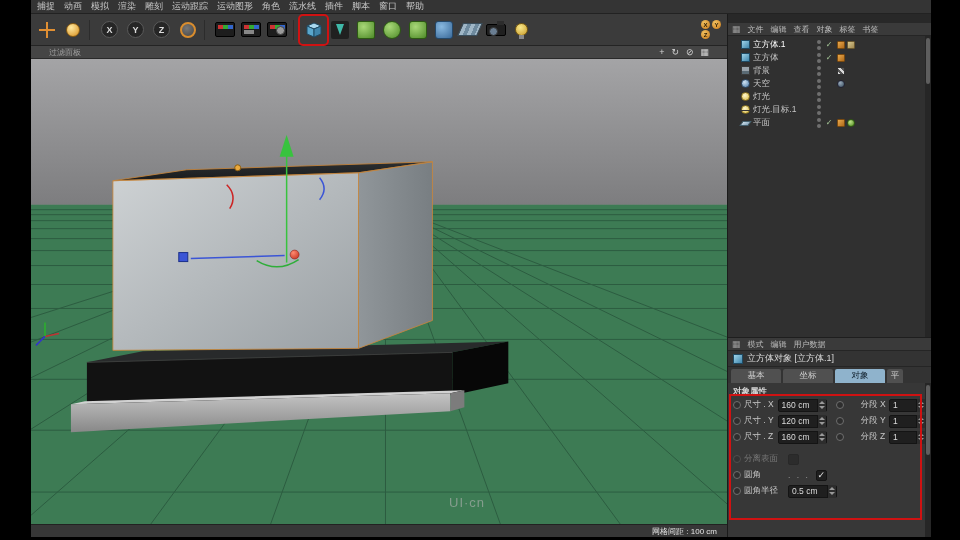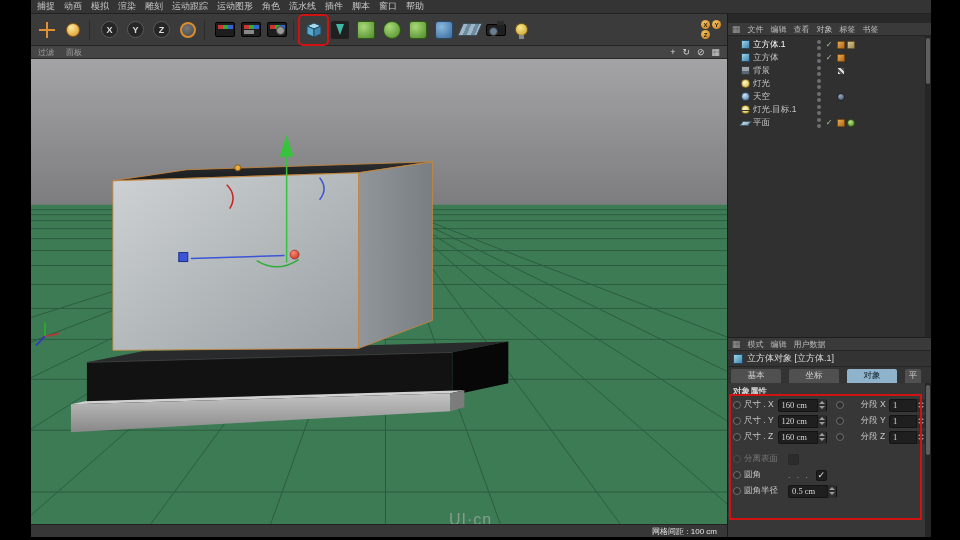--- a/index.html
+++ b/index.html
@@ -36,26 +36,26 @@
 .floor{width:20px;height:13px;background:repeating-linear-gradient(90deg,#9fb6c6 0 4px,#6e8a9e 4px 8px);transform:skewX(-24deg);border:1px solid #3a4e5c}
 .cam{width:20px;height:12px;background:#1f1f1f;border-radius:2px;position:relative;border:1px solid #000}
 .cam:before{content:"";position:absolute;left:2px;top:2px;width:7px;height:7px;border-radius:50%;background:#6a7e92;border:1px solid #333}
 .cam:after{content:"";position:absolute;right:1px;top:-4px;width:7px;height:4px;background:#2c2c2c}
 .bulb{width:13px;height:13px;border-radius:50%;background:radial-gradient(circle at 40% 32%,#f8e88a,#c89a2a);border:1px solid #7a5c10;position:relative}
 .bulb:after{content:"";position:absolute;left:3px;bottom:-4px;width:5px;height:4px;background:#888}
 .hl-red{outline:2px solid #d01212;outline-offset:1px}
 .axis-ind{margin-left:auto;display:grid;grid-template-columns:10px 10px;gap:1px;margin-right:2px}
 .axis-ind span{width:9px;height:9px;border-radius:50%;background:radial-gradient(circle at 35% 30%,#f0c060,#c87818);color:#2a1a00;font-size:6px;font-weight:bold;display:flex;align-items:center;justify-content:center}
 
-.vp-header{flex:0 0 13px;background:#454545;border-bottom:1px solid #2a2a2a;display:flex;align-items:center;gap:12px;padding:0 7px;font-size:8px;color:#a0a0a0}
+.vp-header{flex:0 0 13px;background:#454545;border-bottom:1px solid #2a2a2a;display:flex;align-items:center;padding:0 18px;font-size:8px;color:#a0a0a0}
 .vp-nav{margin-left:auto;display:flex;gap:7px;color:#d4d4d4;font-size:9px;line-height:1}
 
 .viewport{flex:1;position:relative;min-height:0;background:#8e8e90;overflow:hidden}
 .viewport svg{display:block;width:100%;height:100%}
-.watermark{position:absolute;left:418px;top:452px;font-size:16px;letter-spacing:1px;color:#b4b4b4;opacity:.6}
+.watermark{position:absolute;left:418px;top:436px;font-size:13px;letter-spacing:1px;color:#b4b4b4;opacity:.6}
 
 .vp-status{flex:0 0 13px;background:#373737;border-top:1px solid #222;display:flex;align-items:center;justify-content:flex-end;padding:0 10px;font-size:8px;color:#e4e4e4}
 
 .om-gap{flex:0 0 9px;background:#282828}
 .pane-hdr{flex:0 0 13px;background:#3a3a3a;border-bottom:1px solid #252525;display:flex;align-items:center;gap:7px;padding:0 4px;font-size:8px;color:#bdbdbd;white-space:nowrap}
 .gridic{color:#9a9a9a;font-size:9px;line-height:1}
 .om-list{flex:0 0 302px;background:#303030;border-bottom:1px solid #1e1e1e;position:relative;overflow:hidden;padding-top:2px}
 .om-row{height:13px;display:flex;align-items:center;padding:0 20px 0 13px;font-size:8.5px;color:#c4c4c4;gap:3px}
 .om-row.sel .om-label{color:#fff}
 .om-label{width:56px;overflow:hidden;white-space:nowrap}
@@ -75,35 +75,35 @@
 .tag-or{background:linear-gradient(135deg,#e8a84c,#b06a1a);border:1px solid #7a4a10}
 .tag-tan{background:linear-gradient(135deg,#d8c890,#a08850);border:1px solid #6a5830}
 .tag-ck{background:repeating-linear-gradient(45deg,#d8d8d8 0 2px,#555 2px 4px);border:1px solid #333}
 .tag-cc{border-radius:50%;background:radial-gradient(circle at 35% 30%,#9aabbc,#344a5a);border:1px solid #223}
 .tag-gr{border-radius:50%;background:radial-gradient(circle at 35% 30%,#bfe48a,#4f8a1f);border:1px solid #2f5a10}
 .sb{position:absolute;right:0;top:0;bottom:0;width:6px;background:#262626}
 .sb i{position:absolute;top:2px;left:1px;width:4px;height:46px;background:#5e5e5e;border-radius:2px}
 
 .am-title{flex:0 0 16px;background:#333;border-bottom:1px solid #252525;display:flex;align-items:center;gap:4px;padding:0 5px;font-size:9px;color:#dadada;white-space:nowrap}
 .mini-cube{width:10px;height:10px;background:linear-gradient(135deg,#9fd4ea,#3f85ab);border:1px solid #1f4a63;flex:0 0 auto}
-.am-tabs{flex:0 0 16px;background:#333;display:flex;gap:8px;padding:2px 3px 0 3px}
+.am-tabs{flex:0 0 16px;background:#333;display:flex;gap:2px;padding:2px 3px 0 3px}
 .seg{flex:0 0 50px;background:#505050;color:#cfcfcf;font-size:8.5px;text-align:center;line-height:13px;border-radius:2px 2px 0 0}
 .seg.active{background:#8fb3cc;color:#10202c}
 .seg.part{flex:0 0 16px;overflow:hidden}
 .am-body{flex:1;background:#373737;position:relative;padding:3px 5px;font-size:8.5px;color:#c8c8c8;min-height:0}
 .props-title{font-size:8.5px;color:#d2d2d2;font-weight:bold;height:11px}
 .frow{height:16px;display:flex;align-items:center;gap:3px}
 .frow.gap{margin-top:6px}
 .frow.dis{opacity:.42}
 .rec{width:8px;height:8px;border-radius:50%;border:1px solid #6e6e6e;background:#2e2e2e;flex:0 0 auto}
 .flabel{width:41px;white-space:nowrap;overflow:hidden}
 .flabel2{width:34px;margin-left:14px;white-space:nowrap;overflow:hidden}
 .leader{color:#9a9a9a;letter-spacing:2px;margin-right:3px}
 .fld{display:flex;align-items:center;height:13px;background:#1f1f1f;border:1px solid #141414;border-radius:2px;flex:0 0 auto}
-.fld input{background:none;border:none;outline:none;color:#dadada;font-size:8.5px;font-family:Liberation Serif, serif;padding:0 3px;width:38px}
+.fld input{background:none;border:none;outline:none;color:#dadada;font-size:8.5px;font-family:Liberation Sans, sans-serif;padding:0 3px;width:38px}
 .fld.small input{width:26px}
 .st{width:9px;height:13px;display:flex;flex-direction:column;align-items:center;justify-content:center;gap:2px;border-left:1px solid #141414;background:#2d2d2d}
 .st i{width:0;height:0;border-left:3px solid transparent;border-right:3px solid transparent}
 .st .up{border-bottom:3px solid #999}
 .st .dn{border-top:3px solid #999}
 .cb{width:11px;height:11px;background:#1f1f1f;border:1px solid #141414;border-radius:2px;display:flex;align-items:center;justify-content:center;color:#e4e4e4;font-size:9px;line-height:1}
 .red-props{position:absolute;left:1px;top:11px;width:193px;height:126px;border:2px solid #cf1212;pointer-events:none}
 </style>
 </head>
 <body>
@@ -362,40 +362,40 @@
         <span class="dotcol">
                 <i></i>
                 <i></i>
               </span>
         <span class="om-check"></span>
         <span class="om-tags">
                 <i class="tag tag-ck"></i>
               </span>
       </div>
       <div class="om-row">
-        <i class="oi oi-light"></i>
-        <span class="om-label">灯光</span>
-        <span class="dotcol">
-                <i></i>
-                <i></i>
-              </span>
-        <span class="om-check"></span>
-        <span class="om-tags"></span>
-      </div>
-      <div class="om-row">
         <i class="oi oi-sky"></i>
         <span class="om-label">天空</span>
         <span class="dotcol">
                 <i></i>
                 <i></i>
               </span>
         <span class="om-check"></span>
         <span class="om-tags">
                 <i class="tag tag-cc"></i>
               </span>
+      </div>
+      <div class="om-row">
+        <i class="oi oi-light"></i>
+        <span class="om-label">灯光</span>
+        <span class="dotcol">
+                <i></i>
+                <i></i>
+              </span>
+        <span class="om-check"></span>
+        <span class="om-tags"></span>
       </div>
       <div class="om-row">
         <i class="oi oi-target"></i>
         <span class="om-label">灯光.目标.1</span>
         <span class="dotcol">
                 <i></i>
                 <i></i>
               </span>
         <span class="om-check"></span>
         <span class="om-tags"></span>

